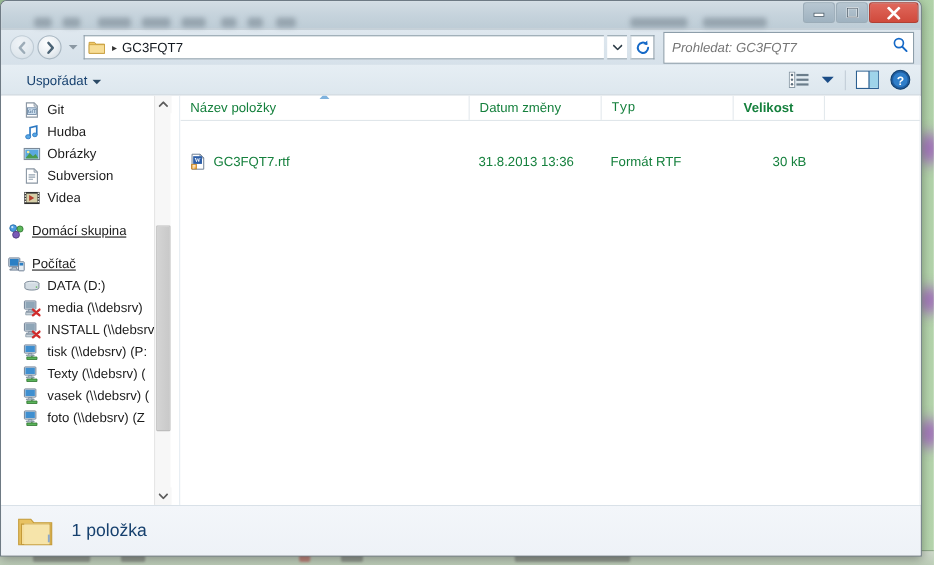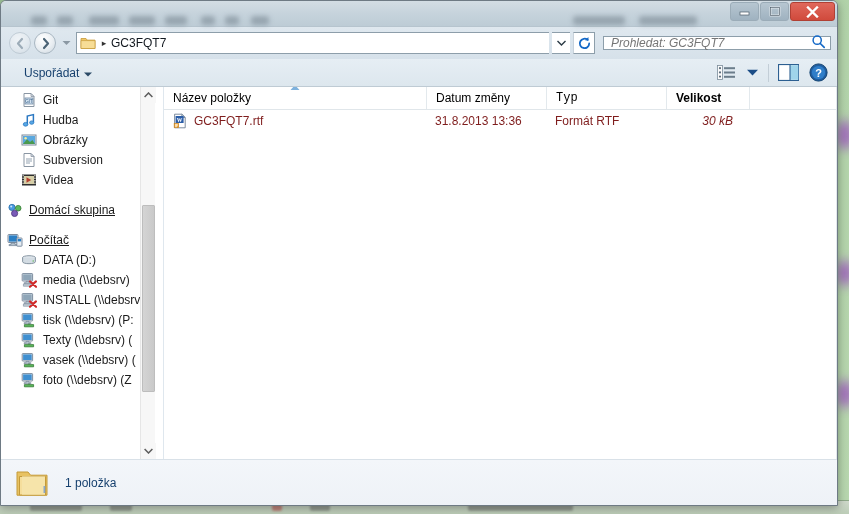--- a/index.html
+++ b/index.html
@@ -147,21 +147,21 @@
   .refreshbtn {
     flex: 0 0 22px; height: 22px;
     background: #fff;
     border: 1px solid #8d9eaa;
     border-left: 1px solid #c8d2da;
     display: flex; align-items: center; justify-content: center;
     cursor: default;
   }
   .searchbox {
     flex: 0 0 228px;
-    height: 14px;
+    height: 29px;
     margin-left: 5px;
     background: #fff;
     border: 1px solid #8d9eaa;
     display: flex; align-items: center;
     padding: 0 4px 0 7px;
   }
   .searchbox input {
     flex: 1 1 auto;
     border: none; outline: none;
     font-family: "Liberation Sans", sans-serif;
@@ -286,42 +286,43 @@
     align-items: flex-end;
     border-bottom: 1px solid #e0e6ea;
     background: #fff;
     position: relative;
   }
   .hcell {
     height: 22px;
     display: flex;
     align-items: center;
     font-size: 12px;
-    color: #000000;
+    color: #15803d;
     padding-left: 9px;
     border-left: 1px solid #e3e9ed;
     position: relative;
     cursor: default;
     white-space: nowrap;
   }
   .hcell:first-child { border-left: none; }
   .hcell .sortarrow {
     position: absolute;
     top: -7px;
     left: 50%;
     transform: translateX(-50%);
   }
   .rowarea { position: relative; }
   .filerow {
     display: flex;
     height: 22px;
     align-items: center;
     font-size: 12px;
-    color: #7f1d1d;
-    cursor: default;
+    color: #15803d;
+    cursor: default;
+    margin-top: 26px;
   }
   .fcell { display: flex; align-items: center; padding-left: 9px; white-space: nowrap; overflow: hidden; }
   .fcell.name { gap: 6px; padding-left: 8px; }
   .fcell.size { justify-content: flex-end; padding-right: 16px; }
 
   
   .list-rightline {
     position: absolute;
     right: 0; top: 0; bottom: 0;
     width: 1px;
@@ -333,21 +334,21 @@
     flex: 0 0 46px;
     height: 46px;
     display: flex;
     align-items: center;
     background: linear-gradient(180deg,#f3f6fa 0%,#eef2f7 100%);
     border-top: 1px solid #d9e1e8;
     padding-left: 12px;
     gap: 14px;
   }
   .statusicon { flex: 0 0 38px; display: flex; align-items: center; justify-content: center; }
-  .statustext { font-size: 12px; color: #16406e; }
+  .statustext { font-size: 16px; color: #16406e; }
 </style>
 </head>
 <body>
 
 <div id="desktop">
 
   <div class="bg-blob" style="right:-4px; top:120px; width:16px; height:30px;"></div>
   <div class="bg-blob" style="right:-4px; top:260px; width:16px; height:26px;"></div>
   <div class="bg-blob" style="right:-4px; top:380px; width:16px; height:28px;"></div>
   <div class="bg-taskbar">
@@ -712,21 +713,21 @@
                   </svg>
                 </span>
                 <span>GC3FQT7.rtf</span>
               </div>
               <div class="fcell date" style="width: 120px; flex: 0 0 120px;">
                 <span>31.8.2013 13:36</span>
               </div>
               <div class="fcell type" style="width: 120px; flex: 0 0 120px;">
                 <span>Formát RTF</span>
               </div>
-              <div class="fcell size" style="width: 83px; flex: 0 0 83px; font-style: italic;">
+              <div class="fcell size" style="width: 83px; flex: 0 0 83px;">
                 <span>30 kB</span>
               </div>
               <div class="fcell extra" style="width: 80px; flex: 0 0 80px;">
                 <span></span>
               </div>
             </div>
           </div>
         <div class="list-rightline"></div>
       </div>
     </div>

